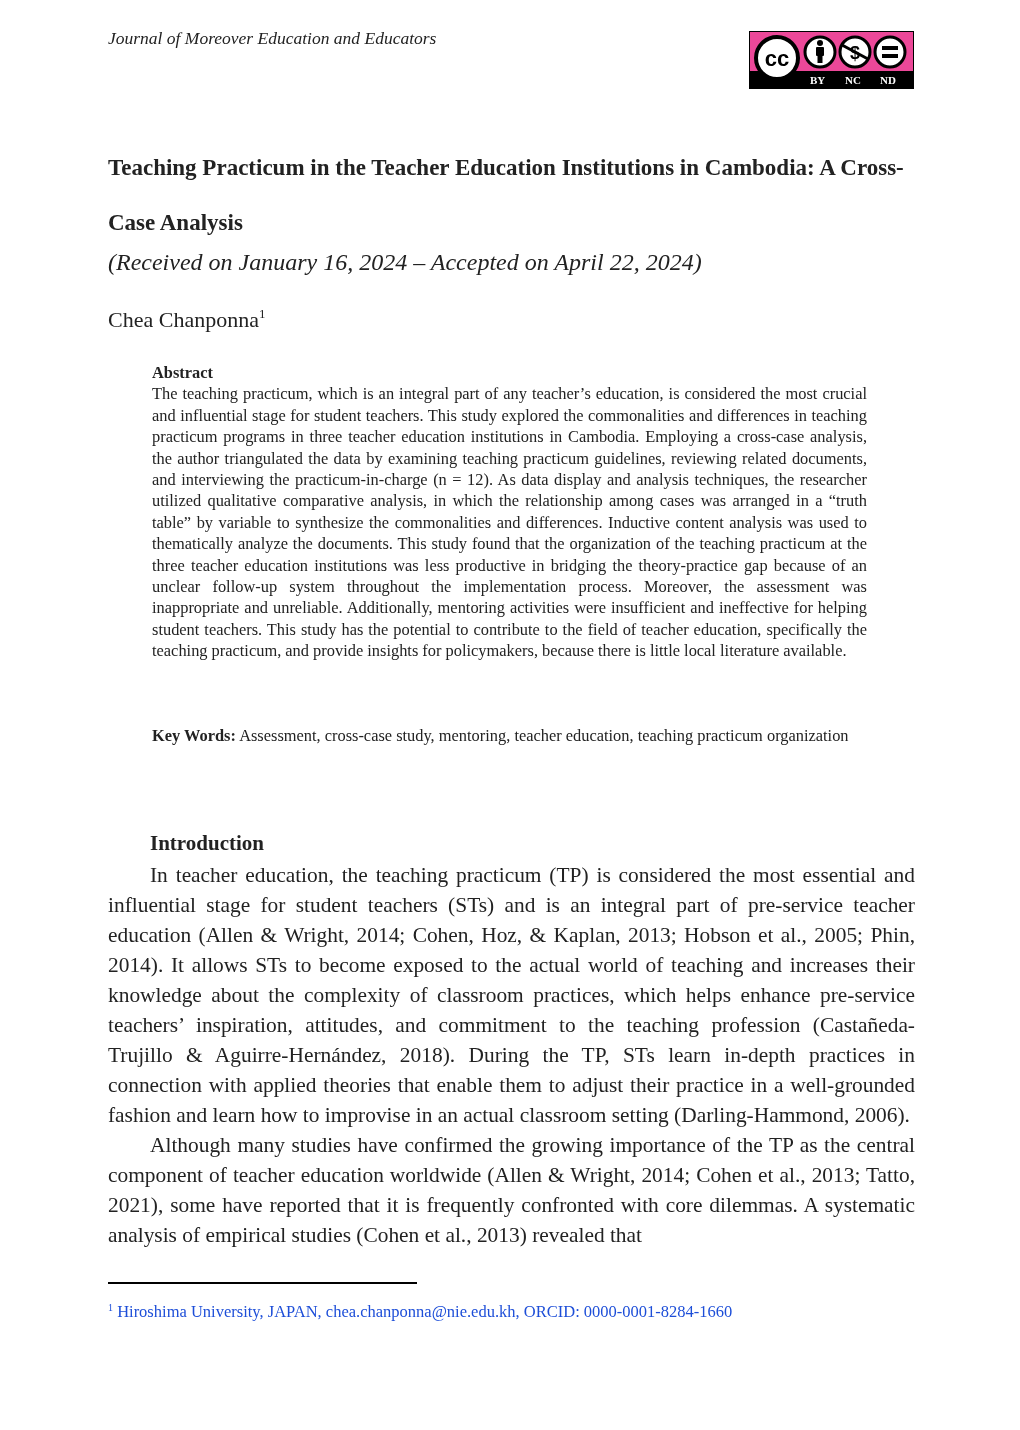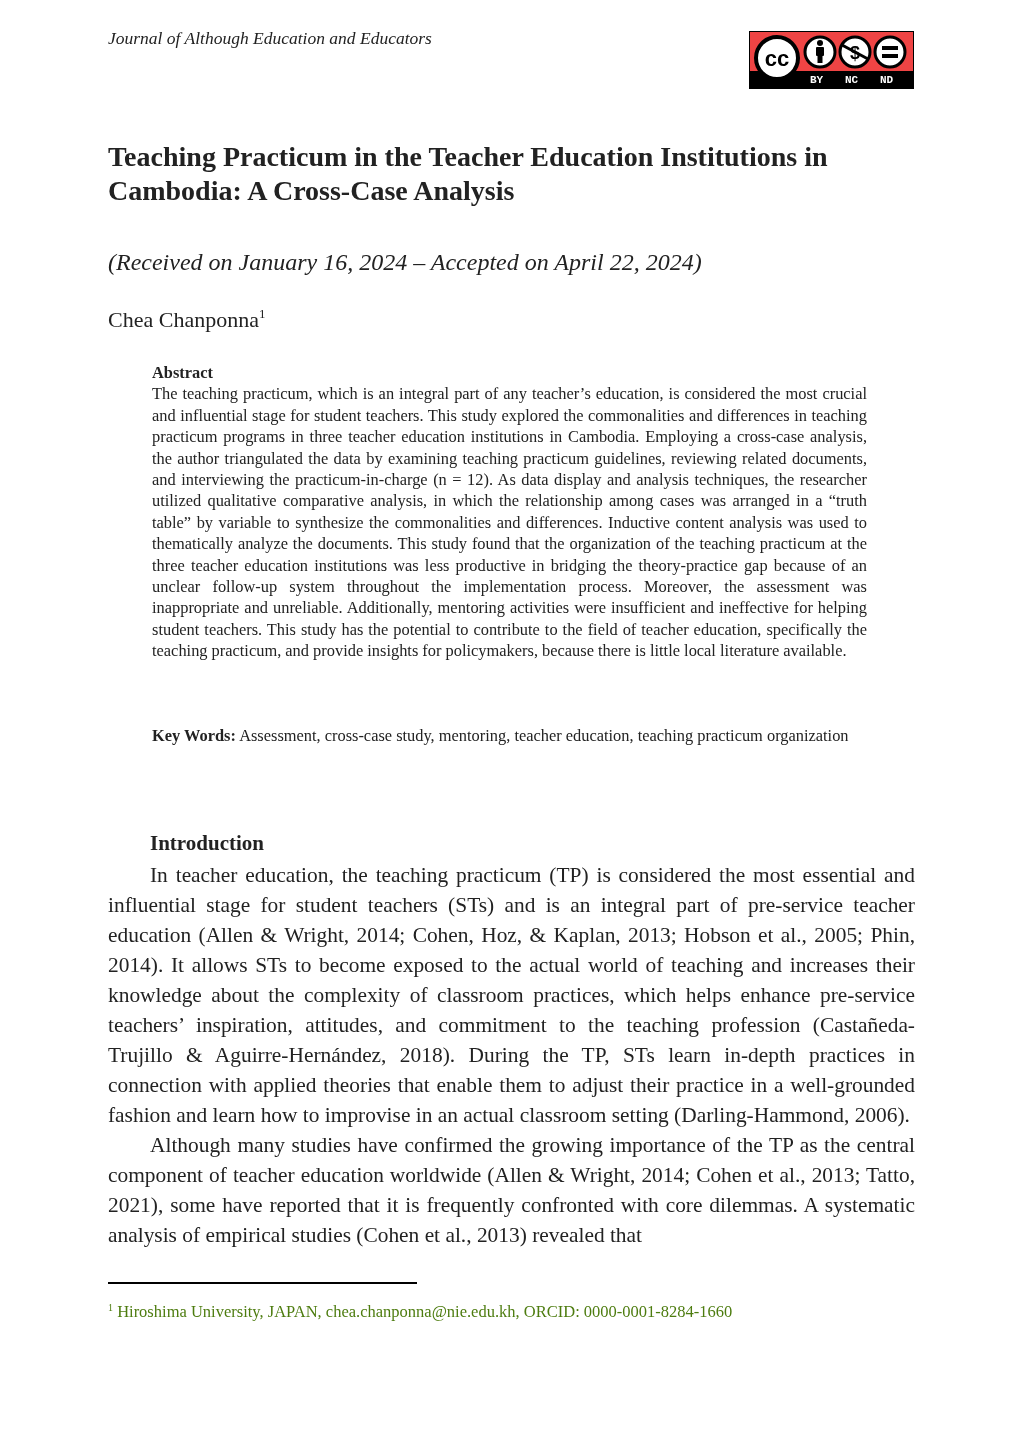--- a/index.html
+++ b/index.html
@@ -1,44 +1,44 @@
 <!DOCTYPE html>
 <html><head>
   <meta charset="utf-8">
   <style>
     html, body { margin: 0; padding: 0; background: #ffffff; }
     body {
       width: 1020px; height: 1430px; position: relative; overflow: hidden;
       font-family: "Liberation Serif", "DejaVu Serif", serif; color: #1a1a1a;
     }
     .journal { position: absolute; left: 108px; top: 28px; font-style: italic; font-size: 17.5px; line-height: 21px; color: #222; }
-    .cc-badge { position: absolute; left: 749px; top: 31px; width: 165px; height: 58px; background: #ef4444; border: 1.5px solid #000; box-sizing: border-box; }
+    .cc-badge { position: absolute; left: 749px; top: 31px; width: 165px; height: 58px; background: #ec4899; border: 1.5px solid #000; box-sizing: border-box; }
     .cc-badge .bar { position: absolute; left: 0; right: 0; bottom: 0; height: 17px; background: #000; }
     .cc-badge svg { position: absolute; left: 0; top: 0; }
-    .cc-badge .lbl { position: absolute; bottom: 1px; color: #fff; font-family: Liberation Mono, monospace; font-weight: bold; font-size: 11px; line-height: 14px; }
-    .title { position: absolute; left: 108px; top: 140px; width: 820px; font-weight: bold; font-size: 28px; line-height: 34px; color: #222; }
+    .cc-badge .lbl { position: absolute; bottom: 1px; color: #fff; font-family: Liberation Serif, serif; font-weight: bold; font-size: 11px; line-height: 14px; }
+    .title { position: absolute; left: 108px; top: 140px; width: 820px; font-weight: bold; font-size: 23px; line-height: 55px; color: #222; }
     .received { position: absolute; left: 108px; top: 249px; font-style: italic; font-size: 24px; color: #222; }
     .author { position: absolute; left: 108px; top: 306px; font-size: 22px; color: #222; }
     .author sup { font-size: 13px; vertical-align: 9px; }
     .abstract { position: absolute; left: 152px; top: 362px; width: 715px; font-size: 16.4px; line-height: 21.4px; color: #222; text-align: justify; }
     .abstract .head { font-weight: bold; }
     .keywords { position: absolute; left: 152px; top: 725px; width: 715px; font-size: 16.4px; line-height: 21.6px; text-align: justify; color: #222; }
     .keywords b { font-weight: bold; }
     .intro-head { position: absolute; left: 150px; top: 831px; font-weight: bold; font-size: 21px; color: #222; }
     .body-text { position: absolute; left: 108px; top: 860px; width: 807px; font-size: 21.4px; line-height: 30px; text-align: justify; color: #222; }
     .body-text p { margin: 0; text-indent: 42px; }
     .footnote-rule { position: absolute; left: 108px; top: 1282px; width: 309px; height: 2px; background: #000; }
-    .footnote { position: absolute; left: 108px; top: 1302px; font-size: 16.5px; color: #4d7c0f; }
+    .footnote { position: absolute; left: 108px; top: 1302px; font-size: 16.5px; color: #1d4ed8; }
     .footnote sup { font-size: 10px; vertical-align: 6px; }
   </style>
 </head>
 <body>
 
 <div class="journal">
-  <div>Journal of Although Education and Educators</div>
+  <div>Journal of Moreover Education and Educators</div>
 </div>
 
 <div class="cc-badge">
   <div class="bar"></div>
   <svg width="165" height="58" viewBox="0 0 165 58">
     <g>
       <circle cx="27" cy="26" r="21" fill="#fff" stroke="#000" stroke-width="4"></circle>
       <text x="27" y="34" text-anchor="middle" font-family="Liberation Sans, sans-serif" font-weight="bold" font-size="22" fill="#000">cc</text>
     </g>
     <g>

